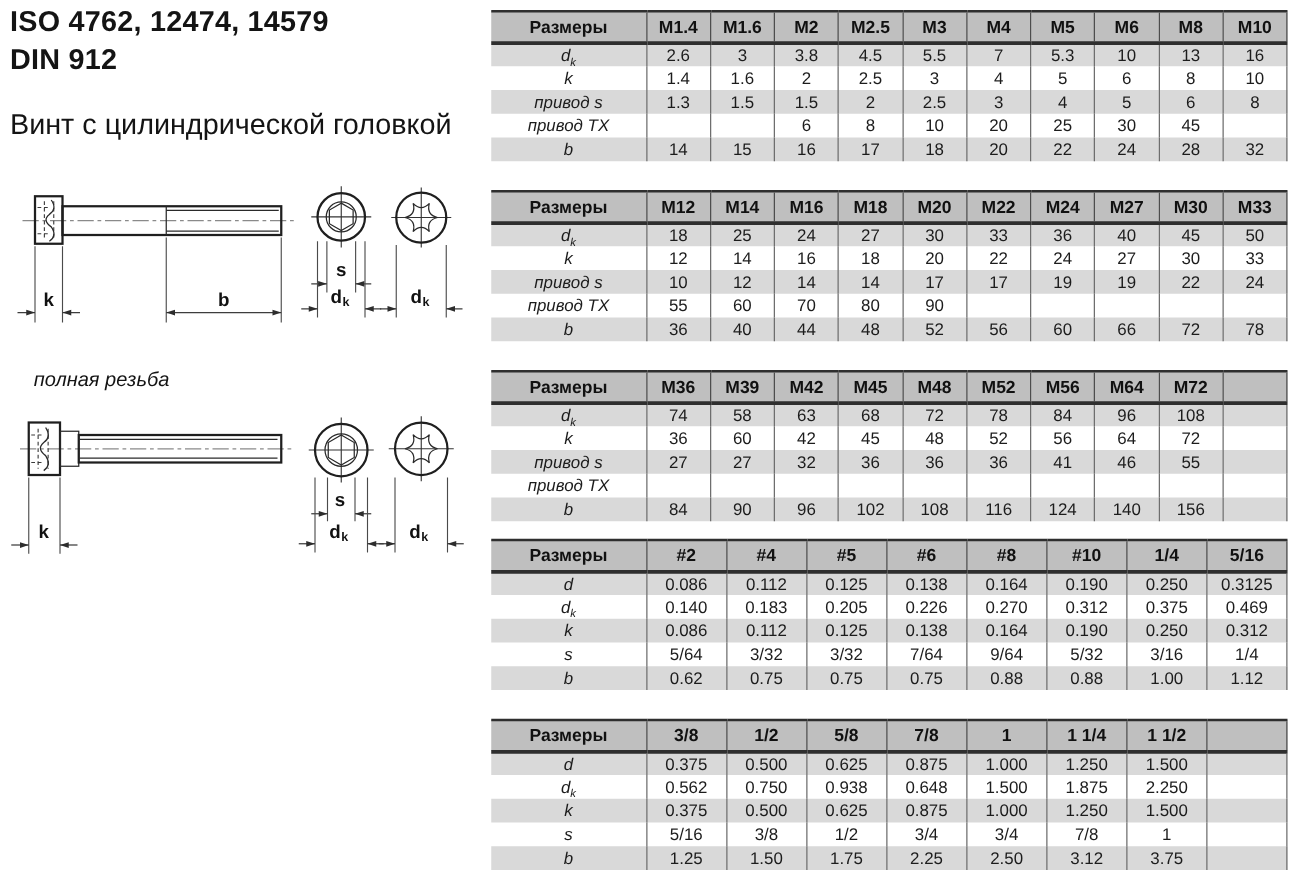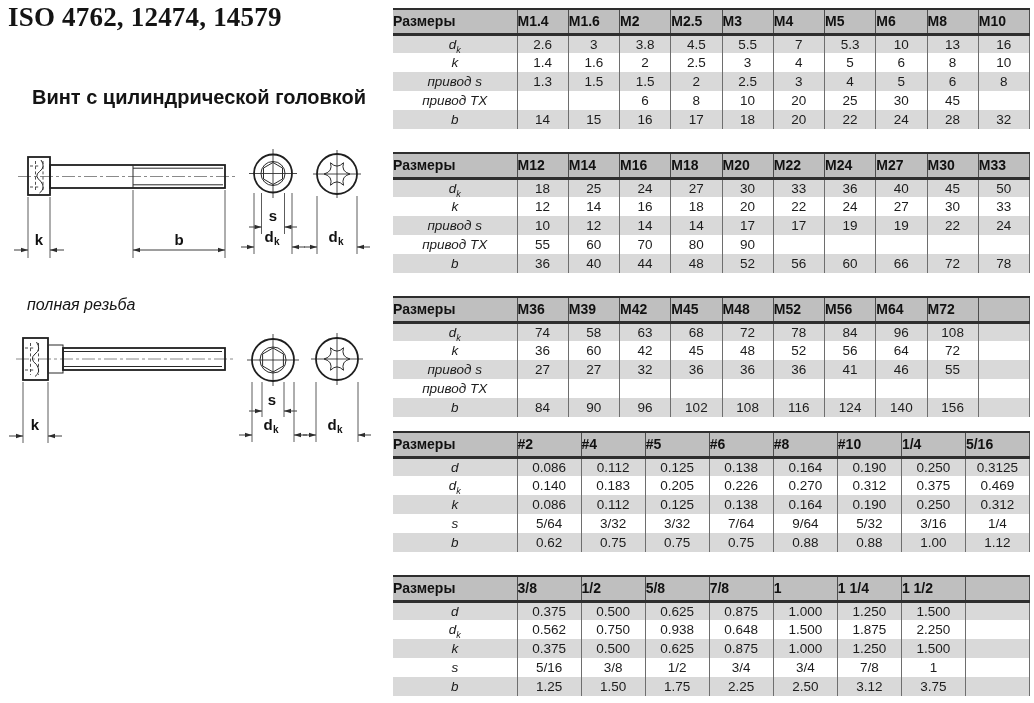--- a/index.html
+++ b/index.html
@@ -9,30 +9,30 @@
     --border-mid:#6e6e6e;
     --ink:#141414;
   }
   *{margin:0;padding:0;box-sizing:border-box;}
   html,body{width:1034px;height:703px;background:#ffffff;overflow:hidden;
     font-family:"Liberation Sans",sans-serif;color:var(--ink);}
   .page{position:relative;width:1034px;height:703px;background:#fff;}
 
   
   .title-block{position:absolute;left:8px;top:2px;}
-  .title-line{font-size:27px;font-weight:bold;line-height:30px;letter-spacing:0.2px;font-family:Liberation Serif, serif;}
-  .subtitle{position:absolute;left:8px;top:86px;font-size:20px;font-weight:700;margin-left:24px;}
+  .title-line{font-size:23px;font-weight:bold;line-height:30px;letter-spacing:0.2px;}
+  .subtitle{position:absolute;left:8px;top:86px;font-size:23px;font-weight:400;}
   .full-thread-note{position:absolute;left:27px;top:296px;font-size:16px;font-style:italic;}
 
   
   .dim-table{position:absolute;left:393px;width:637px;border-collapse:collapse;
     table-layout:fixed;}
   .dim-table th{background:var(--header-bg);font-weight:bold;font-size:14px;height:25px;
     border-top:2px solid var(--border-dark);border-bottom:3px solid var(--border-dark);
-    border-right:1px solid #4d4d4d;text-align:left;padding:0;color:#111;}
+    border-right:1px solid #4d4d4d;text-align:center;padding:0;color:#111;}
   .dim-table td{height:19px;font-size:13.5px;text-align:center;padding:0;
     border-right:1px solid var(--border-mid);color:#1c1c1c;}
   .dim-table tbody tr:nth-child(odd) td{background:var(--row-alt);}
   .dim-table td.rlabel{font-size:13.5px;font-style:italic;}
   .dim-table sub{font-size:9px;line-height:0;}
 
   
   svg{position:absolute;display:block;}
   .outline{stroke:#1f1f1f;stroke-width:1.8;fill:none;}
   .thin{stroke:#2a2a2a;stroke-width:1;fill:none;}
@@ -45,20 +45,21 @@
   .dimtext{font-family:"Liberation Sans",sans-serif;font-size:15px;font-weight:bold;fill:#111;}
   .dimtext-sub{font-family:"Liberation Sans",sans-serif;font-size:10px;font-weight:bold;fill:#111;}
 </style>
 </head>
 <body>
 
 <div class="page">
 
   <div class="title-block">
     <div class="title-line">ISO 4762, 12474, 14579</div>
+    <div class="title-line">DIN 912</div>
   </div>
   <div class="subtitle">Винт с цилиндрической головкой</div>
   <div class="full-thread-note">полная резьба</div>
 
   <svg style="left:0;top:140px;" width="380" height="125" viewBox="0 0 380 125">
     <g>
       <line class="centerline" x1="18" y1="36.5" x2="236" y2="36.5"></line>
       <rect class="outline" x="28" y="17" width="22" height="38"></rect>
       <rect class="outline" x="50" y="25" width="175" height="23"></rect>
       <line class="thin" x1="133" y1="25" x2="133" y2="48"></line>

